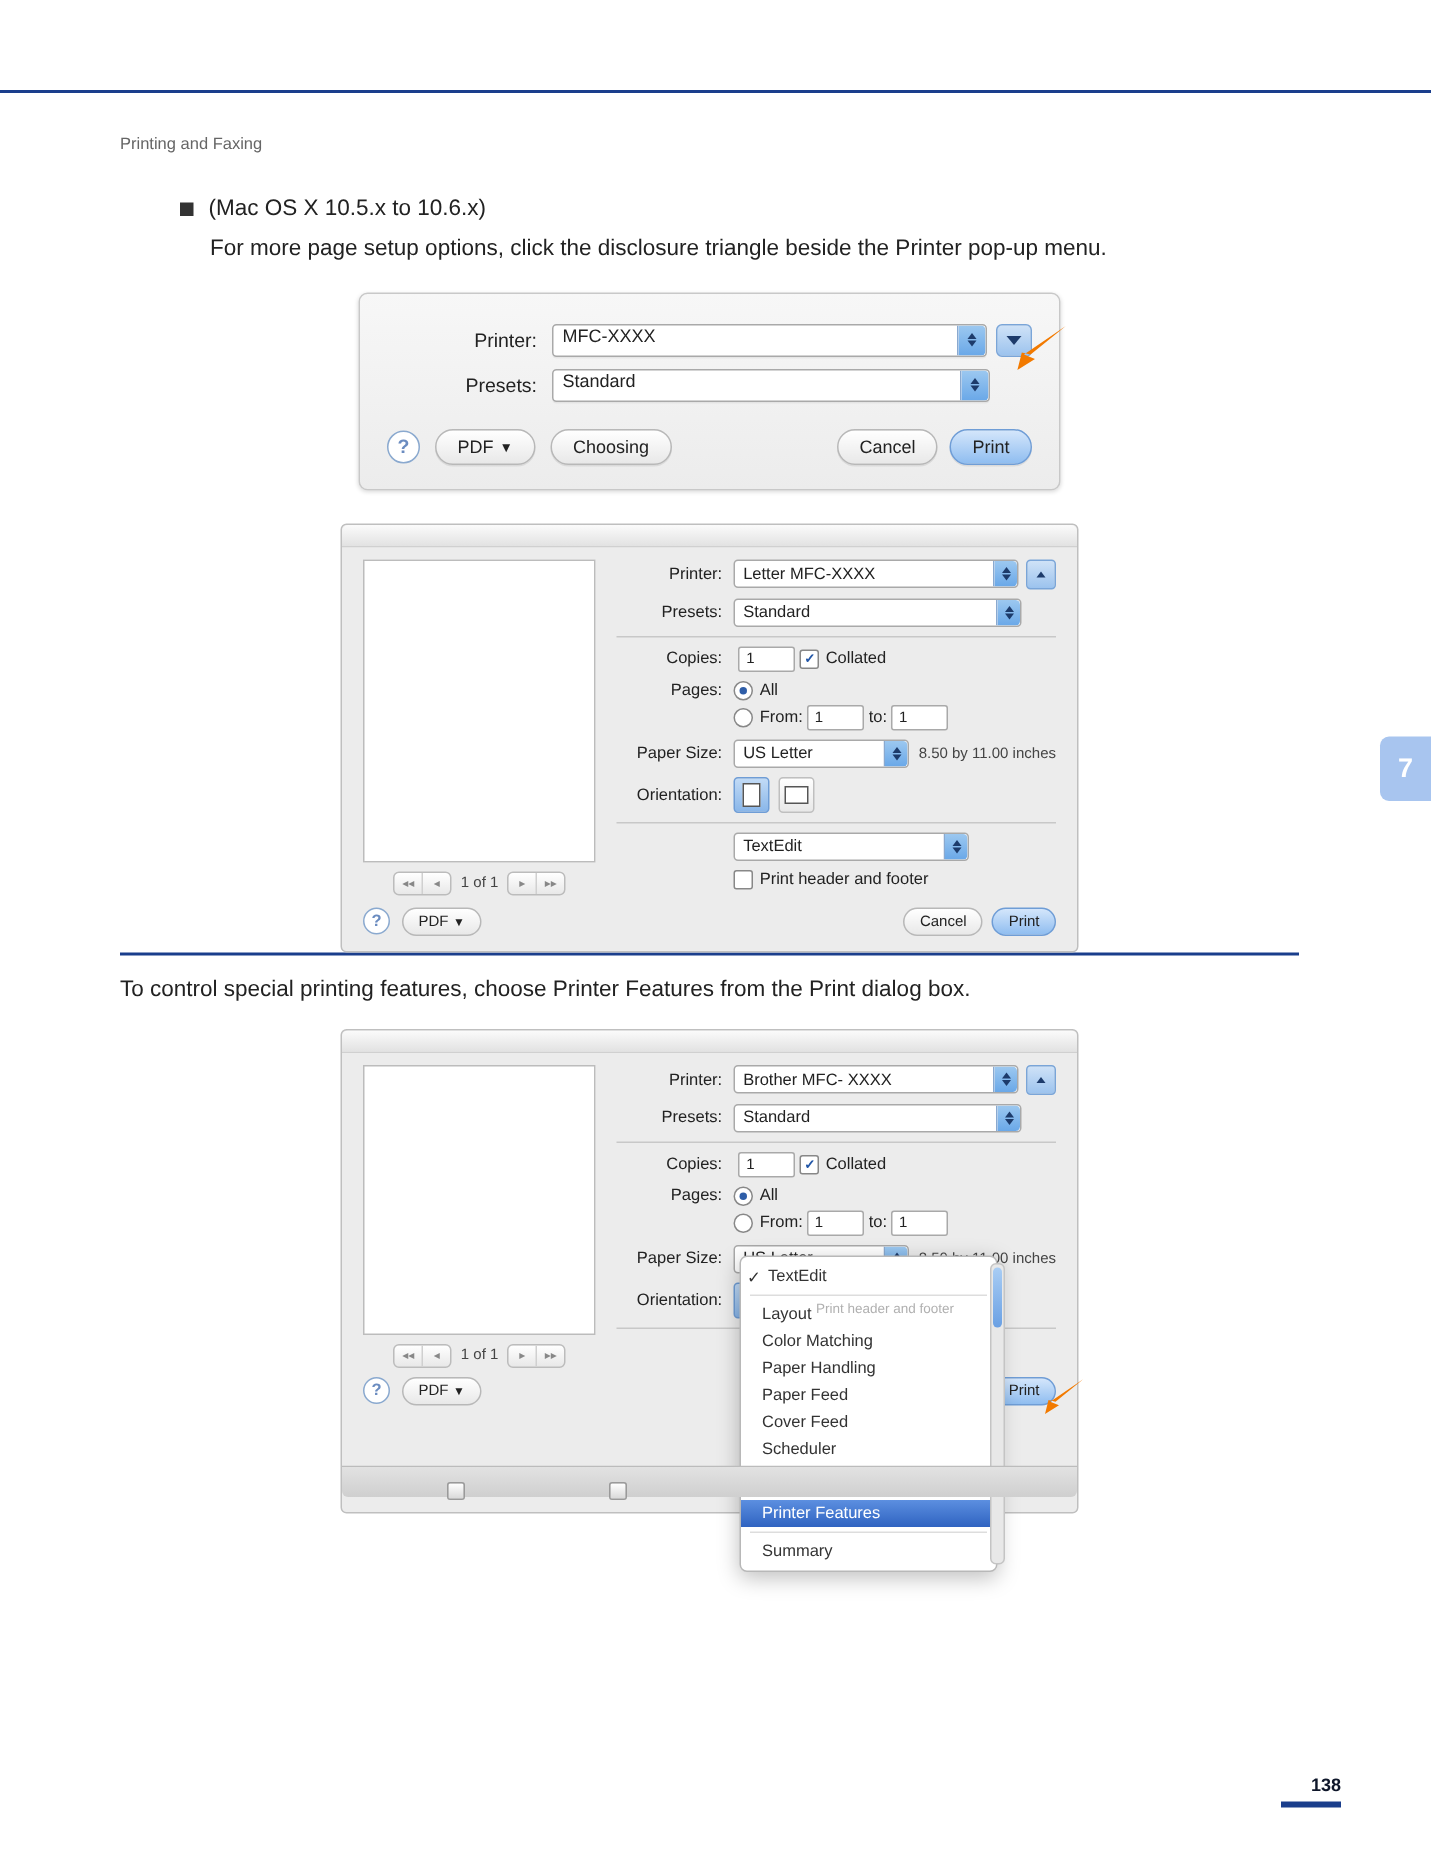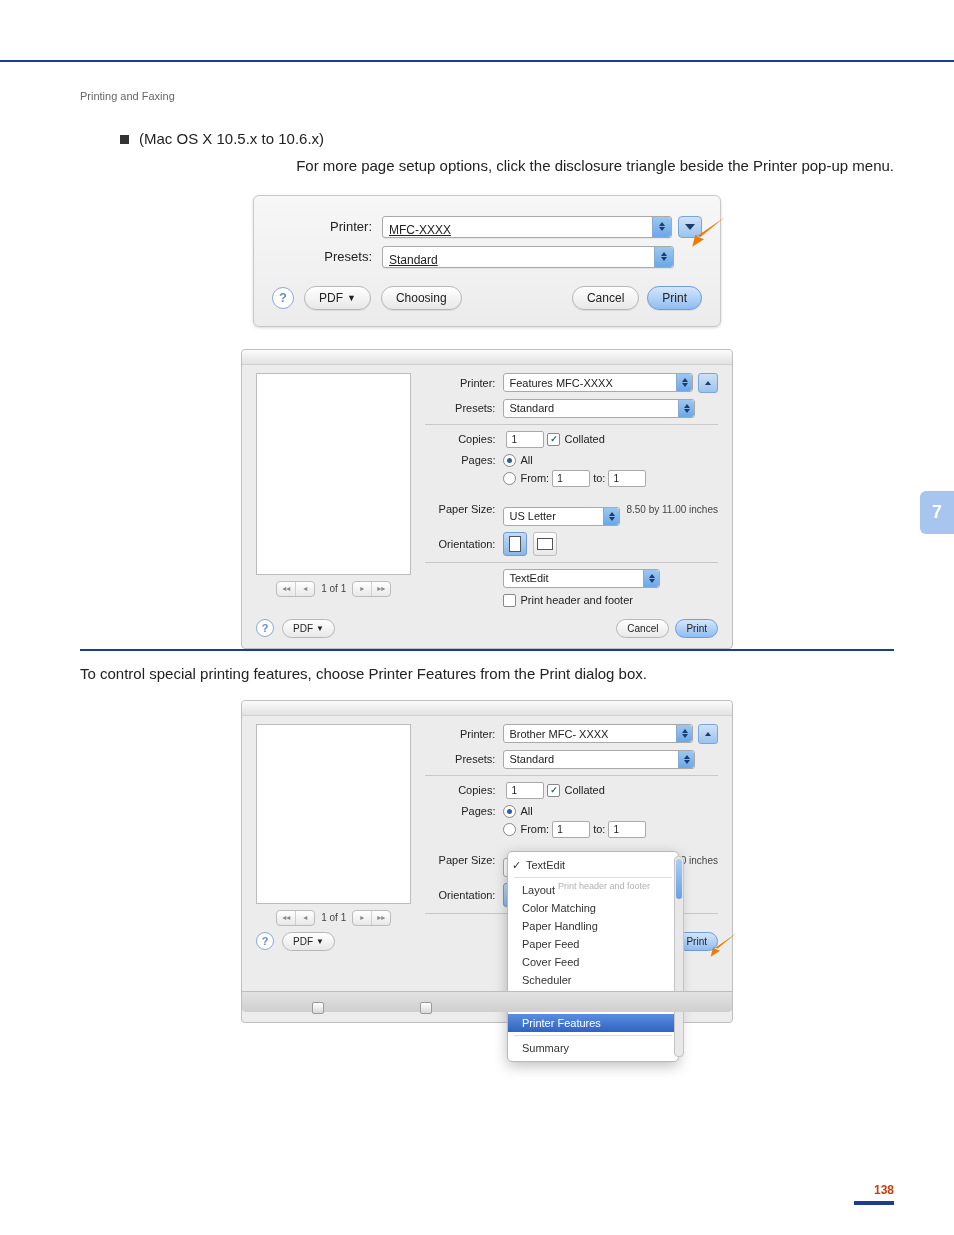--- a/index.html
+++ b/index.html
@@ -12,30 +12,30 @@
     --aqua-dark:#3a6fc6;
     --tab:#a8c5ef;
     --pillbg:#f4f4f4;
     --pillborder:#b8b8b8;
     --thumb:#7fb3e6;
   }
   html,body{margin:0;padding:0;background:#fff;font-family:Arial,Helvetica,sans-serif;color:#222;}
   .page{width:var(--page-w);margin:0 auto;position:relative;min-height:1235px;}
   .top-rule{position:absolute;left:0;right:0;top:60px;height:2px;background:var(--rule);}
   .header-crumb{position:absolute;left:80px;top:90px;font-size:11px;color:#666;}
-  .content{padding:130px 60px 0 80px;}
+  .content{padding:130px 88px 0 80px;}
   .bullet-row{display:flex;align-items:flex-start;margin-left:40px;}
   .bullet-sq{width:9px;height:9px;background:#333;margin-top:5px;flex:none;}
   .bullet-text{margin-left:10px;font-size:15px;}
-  .body-line{margin:8px 0 13px 60px;font-size:15px;line-height:1.45;text-align:right;}
+  .body-line{margin:8px 0 13px 60px;font-size:15px;line-height:1.45;}
   .figwrap{display:flex;justify-content:center;margin-top:18px;}
   .dlg{width:430px;border:1px solid #c8c8c8;border-radius:6px;box-shadow:0 1px 3px rgba(0,0,0,.15);padding:20px 18px 16px 18px;background:linear-gradient(#f7f7f7,#ececec);position:relative;font-size:12px;}
   .dlg-row{display:flex;align-items:center;margin-bottom:8px;}
   .dlg-lbl{width:100px;text-align:right;padding-right:10px;font-size:13px;color:#222;}
-  .pop{flex:1;display:flex;align-items:flex-end;background:#fff;border:1px solid #a9a9a9;border-radius:3px;height:20px;position:relative;padding-left:6px;box-shadow:inset 0 1px 0 rgba(255,255,255,.8),0 1px 0 rgba(0,0,0,.05);text-decoration:underline;}
+  .pop{flex:1;display:flex;align-items:flex-start;background:#fff;border:1px solid #a9a9a9;border-radius:3px;height:20px;position:relative;padding-left:6px;box-shadow:inset 0 1px 0 rgba(255,255,255,.8),0 1px 0 rgba(0,0,0,.05);}
   .pop .ptxt{font-size:12px;}
   .stepcap{position:absolute;right:0;top:0;bottom:0;width:18px;border-left:1px solid #8aa9cf;background:linear-gradient(var(--aqua1),var(--aqua2));border-radius:0 3px 3px 0;display:flex;flex-direction:column;align-items:center;justify-content:center;gap:1px;}
   .tri-up{width:0;height:0;border-left:3px solid transparent;border-right:3px solid transparent;border-bottom:4px solid #1d3b6b;}
   .tri-dn{width:0;height:0;border-left:3px solid transparent;border-right:3px solid transparent;border-top:4px solid #1d3b6b;}
   .disc-btn{width:22px;height:20px;margin-left:6px;border:1px solid #7aa5d8;border-radius:4px;background:linear-gradient(#cfe2f7,#9cc3ee);display:flex;align-items:center;justify-content:center;}
   .disc-btn .tri-dn{border-top-color:#1d3b6b;border-left-width:5px;border-right-width:5px;border-top-width:6px;}
   .hand-arrow{position:absolute;right:-6px;top:18px;pointer-events:none;}
   .btnrow{display:flex;align-items:center;margin-top:18px;}
   .help{width:20px;height:20px;border:1.5px solid #8aa9cf;border-radius:50%;display:flex;align-items:center;justify-content:center;color:#6b8cc0;font-weight:bold;font-size:13px;background:#fff;}
   .pill{height:22px;padding:0 14px;border:1px solid var(--pillborder);border-radius:12px;background:linear-gradient(#ffffff,#e8e8e8);font-size:12px;display:flex;align-items:center;box-shadow:0 1px 0 rgba(0,0,0,.08);}
@@ -50,21 +50,21 @@
   .preview-box{height:200px;background:#fff;border:1px solid #bcbcbc;}
   .navrow{display:flex;align-items:center;justify-content:center;gap:6px;margin-top:6px;}
   .seg{display:flex;border:1px solid #bcbcbc;border-radius:4px;overflow:hidden;background:linear-gradient(#fff,#e8e8e8);height:14px;}
   .seg div{width:18px;display:flex;align-items:center;justify-content:center;font-size:8px;color:#888;border-right:1px solid #d0d0d0;}
   .seg div:last-child{border-right:none;}
   .navrow .pg{font-size:10px;color:#444;}
   .form-pane{flex:1;}
   .frow{display:flex;align-items:center;margin-bottom:6px;}
   .flbl{width:70px;text-align:right;padding-right:8px;font-size:11px;color:#222;}
   .fpop{flex:1;position:relative;background:#fff;border:1px solid #a9a9a9;border-radius:3px;height:17px;display:flex;align-items:center;padding-left:5px;}
-  .fpop.short{flex:none;width:110px;margin-top:14px;}
+  .fpop.short{flex:none;width:110px;}
   .fpop.app{flex:none;width:150px;margin-left:78px;}
   .fpop .stepcap{width:15px;}
   .sqbtn{width:18px;height:18px;margin-left:5px;border:1px solid #7aa5d8;border-radius:3px;background:linear-gradient(#cfe2f7,#9cc3ee);display:flex;align-items:center;justify-content:center;}
   .tinyin{width:32px;height:15px;border:1px solid #a9a9a9;background:#fff;border-radius:2px;display:flex;align-items:center;padding-left:4px;font-size:10px;margin:0 3px;}
   .chk{width:11px;height:11px;border:1px solid #888;border-radius:2px;background:#fff;display:inline-flex;align-items:center;justify-content:center;margin-right:4px;font-size:9px;color:#2458a8;font-weight:bold;}
   .radio{width:11px;height:11px;border:1px solid #888;border-radius:50%;background:#fff;display:inline-flex;align-items:center;justify-content:center;margin-right:4px;}
   .radio .dot{width:5px;height:5px;border-radius:50%;background:#2f5ea8;}
   .orient{width:22px;height:22px;border:1px solid #bfbfbf;border-radius:3px;background:linear-gradient(#fff,#e8e8e8);display:flex;align-items:center;justify-content:center;margin-right:6px;}
   .orient.selected{background:linear-gradient(#c2dbf6,#89b6e9);border-color:#6f9dd6;}
   .orient-page{width:10px;height:14px;background:#fff;border:1px solid #555;position:relative;}
@@ -81,21 +81,21 @@
   .menu .mi.checked::before{content:"✓";position:absolute;left:4px;}
   .menu .mi.checked{position:relative;padding-left:18px;}
   .menu .sep{height:1px;background:#ddd;margin:3px 6px;}
   .menu .mi.hl{background:linear-gradient(#5c8fe0,#2f63c1);color:#fff;}
   .menu-scroll{position:absolute;right:-6px;top:4px;bottom:4px;width:8px;background:#e8e8e8;border:1px solid #c4c4c4;border-radius:4px;}
   .menu-scroll .th{position:absolute;left:1px;right:1px;top:2px;height:40px;border-radius:3px;background:linear-gradient(#a9cdf4,#6aa0e3);}
   h2.section{font-size:22px;font-weight:bold;margin:40px 0 2px 0;}
   .section-rule{height:2px;background:var(--rule);width:100%;margin-bottom:14px;}
   .chapter-tab{position:absolute;right:0;top:491px;width:34px;height:43px;background:var(--tab);border-radius:6px 0 0 6px;display:flex;align-items:center;justify-content:center;color:#fff;font-weight:bold;font-size:18px;}
   .pagenum-rule{position:absolute;right:60px;bottom:30px;width:40px;height:4px;background:var(--rule);}
-  .pagenum{position:absolute;right:60px;bottom:38px;font-size:12px;font-weight:bold;color:#c2410c;}
+  .pagenum{position:absolute;right:60px;bottom:38px;font-size:12px;font-weight:bold;color:#0f172a;}
   .hand-svg{width:44px;height:36px;}
   .size-note{font-size:10px;color:#444;margin-left:6px;white-space:nowrap;}
   .gray-slice{height:20px;background:linear-gradient(#e2e2e2,#cfcfcf);border-top:1px solid #bcbcbc;border-radius:0 0 4px 4px;position:relative;}
   .gray-slice .knob{position:absolute;bottom:-2px;width:10px;height:10px;border:1px solid #9a9a9a;border-radius:2px;background:linear-gradient(#fff,#d9d9d9);}
 </style>
 </head>
 <body>
 
 <div class="page">
   <div class="top-rule"></div>
@@ -177,21 +177,21 @@
               <div class="seg">
                   <div>▸</div>
                   <div>▸▸</div>
                 </div>
             </div>
           </div>
           <div class="form-pane">
             <div class="frow">
               <div class="flbl">Printer:</div>
               <div class="fpop">
-                <span>Features MFC-XXXX</span>
+                <span>Letter MFC-XXXX</span>
                 <span class="stepcap">
                     <span class="tri-up"></span>
                     <span class="tri-dn"></span>
                   </span>
               </div>
               <div class="sqbtn">
                   <span class="tri-up"></span>
                 </div>
             </div>
             <div class="frow">

